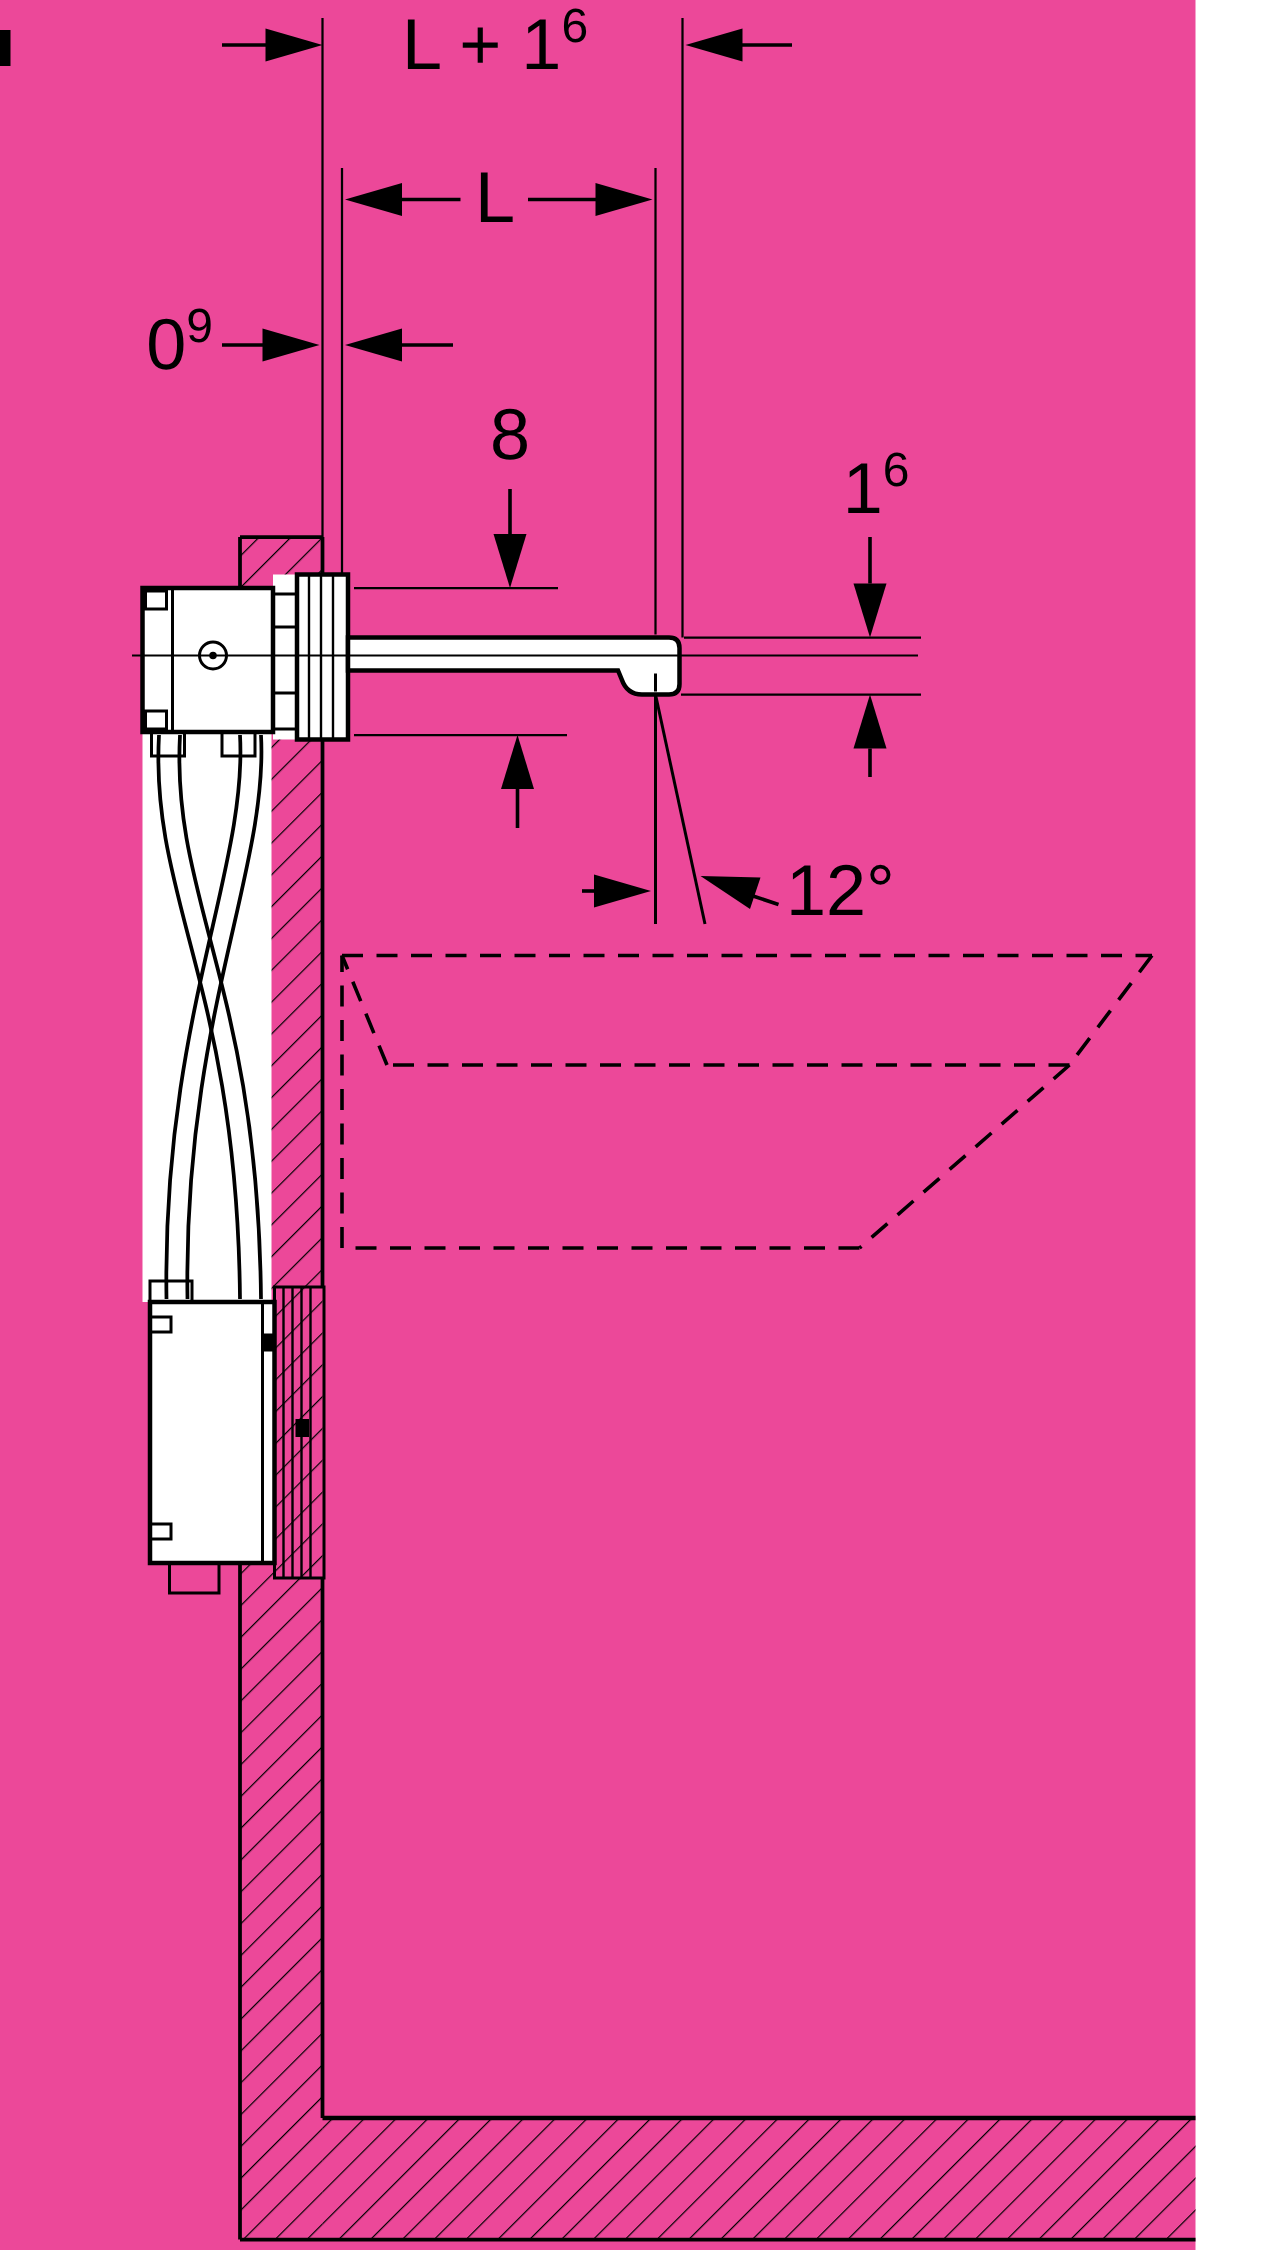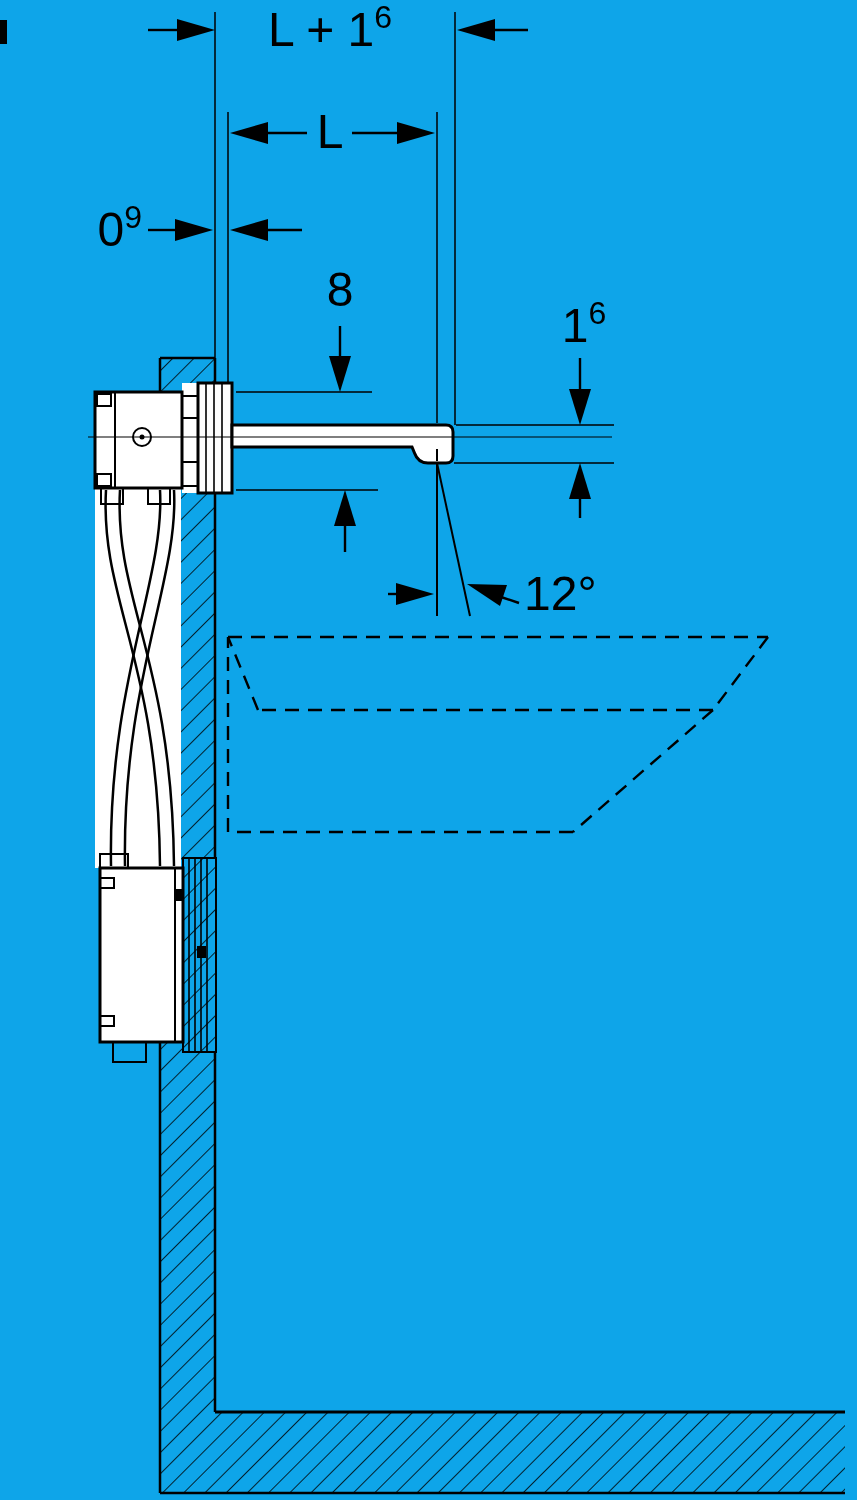--- a/index.html
+++ b/index.html
@@ -1,16 +1,16 @@
 <!DOCTYPE html>
 <html><head>
 <meta charset="utf-8">
 <style>
   html,body { margin:0; padding:0; background:#ffffff; }
-  #stage { position:relative; width:857px; height:1500px; background:#0ea5e9; overflow:hidden; }
+  #stage { position:relative; width:797px; height:1500px; background:#ec4899; overflow:hidden; }
   svg { display:block; }
   .outline   { stroke:#000; stroke-width:3;   fill:#fff; }
   .line3     { stroke:#000; stroke-width:3;   fill:none; }
   .line25    { stroke:#000; stroke-width:2.5; fill:none; }
   .line2     { stroke:#000; stroke-width:2;   fill:none; }
   .line16    { stroke:#000; stroke-width:1.6; fill:none; }
   .thin      { stroke:#000; stroke-width:1.5; fill:none; }
   .hair      { stroke:#000; stroke-width:1.2; fill:none; }
   .dimstem   { stroke:#000; stroke-width:2.4; fill:none; }
   .arrow     { fill:#000; stroke:none; }

